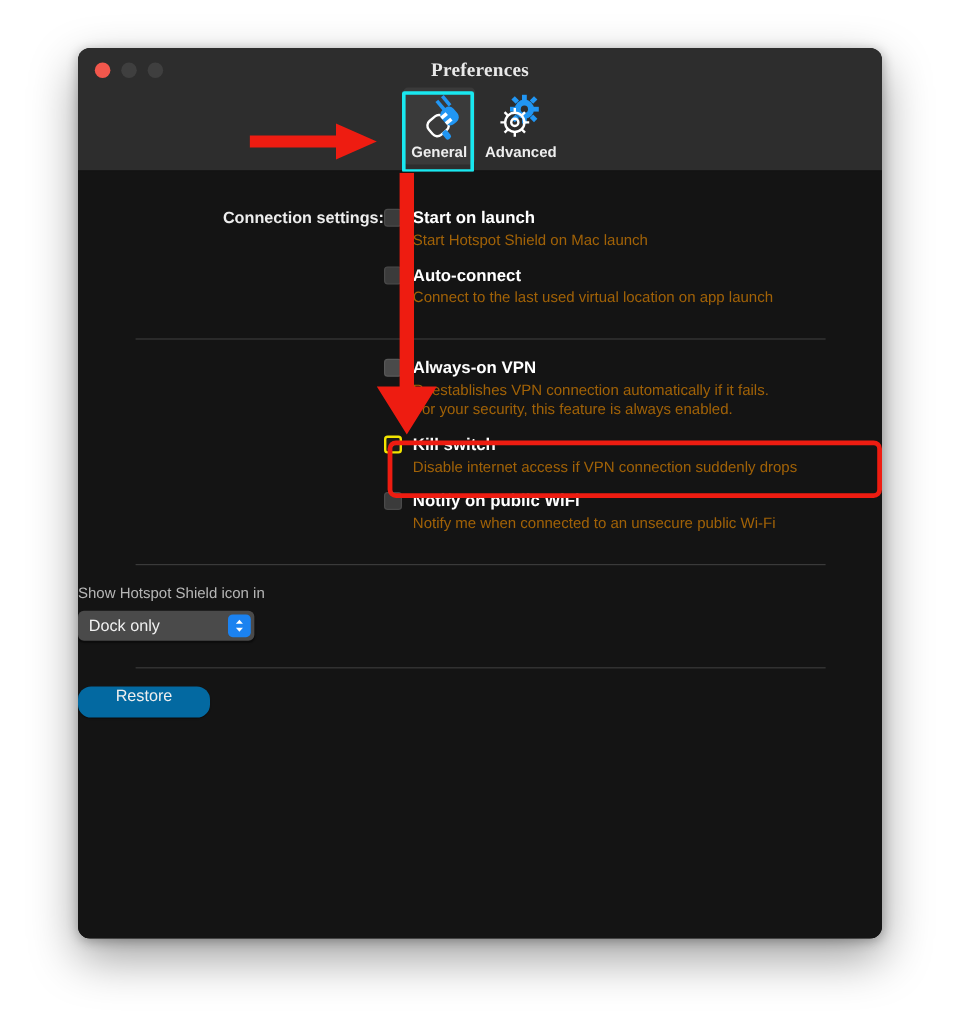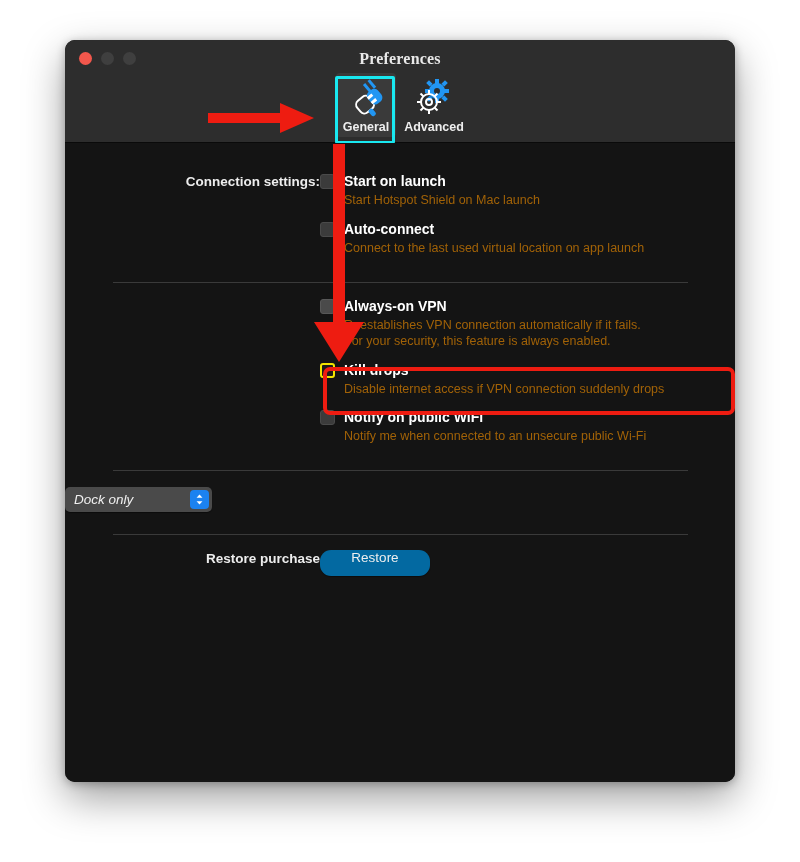--- a/index.html
+++ b/index.html
@@ -167,21 +167,20 @@
   .popup {
     width: 147px;
     height: 25px;
     background: #4a4a4a;
     border-radius: 5px;
     display: flex;
     align-items: center;
     padding-left: 9px;
     position: relative;
     box-shadow: 0 1px 1px rgba(0,0,0,.4);
-    font-style: italic;
   }
   .popup-value {
     color: #f0f0f0;
     font-size: 13.5px;
   }
   .popup-arrows {
     position: absolute;
     right: 3px; top: 3px;
     width: 19px; height: 19px;
     background: #1b82f0;
@@ -329,56 +328,56 @@
             <span class="cbox checked-dim"></span>
             <span class="opt-title">Always-on VPN</span>
           </div>
           <div class="opt-desc" style="white-space:pre-line">Reestablishes VPN connection automatically if it fails.
 For your security, this feature is always enabled.</div>
         </div>
 
         <div class="opt" style="margin-bottom:12px">
           <div class="opt-head">
             <span class="cbox yellow-ring"></span>
-            <span class="opt-title">Kill drops</span>
+            <span class="opt-title">Kill switch</span>
           </div>
           <div class="opt-desc">Disable internet access if VPN connection suddenly drops</div>
         </div>
 
         <div class="opt">
           <div class="opt-head">
             <span class="cbox"></span>
             <span class="opt-title">Notify on public WiFi</span>
           </div>
           <div class="opt-desc">Notify me when connected to an unsecure public Wi-Fi</div>
         </div>
 
       </div>
     </div>
 
     <div class="sep"></div>
 
     <div class="row" style="margin-top:16px">
       <div class="row-field">
+        <div class="caption">Show Hotspot Shield icon in</div>
         <div class="popup">
           <span class="popup-value">Dock only</span>
           <span class="popup-arrows">
             <svg viewBox="0 0 12 14" width="11" height="13">
               <path d="M6 1.5 L9.2 5.2 L2.8 5.2 Z" fill="#ffffff"></path>
               <path d="M6 12.5 L2.8 8.8 L9.2 8.8 Z" fill="#ffffff"></path>
             </svg>
           </span>
         </div>
       </div>
     </div>
 
     <div class="sep" style="margin-top:22px"></div>
 
     <div class="row" style="margin-top:14px">
-      <div class="row-label">Restore purchase</div>
       <div class="row-field">
         <div class="btn">
           <span>Restore</span>
         </div>
       </div>
     </div>
 
   </div>
 </div>
 

